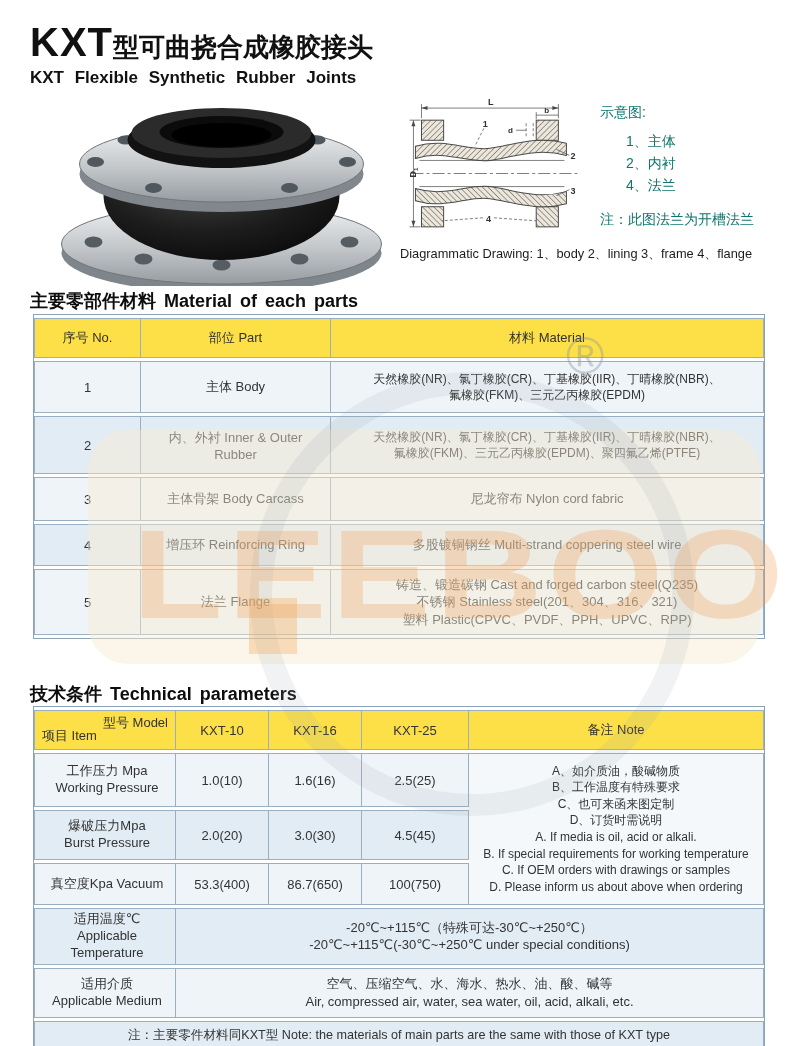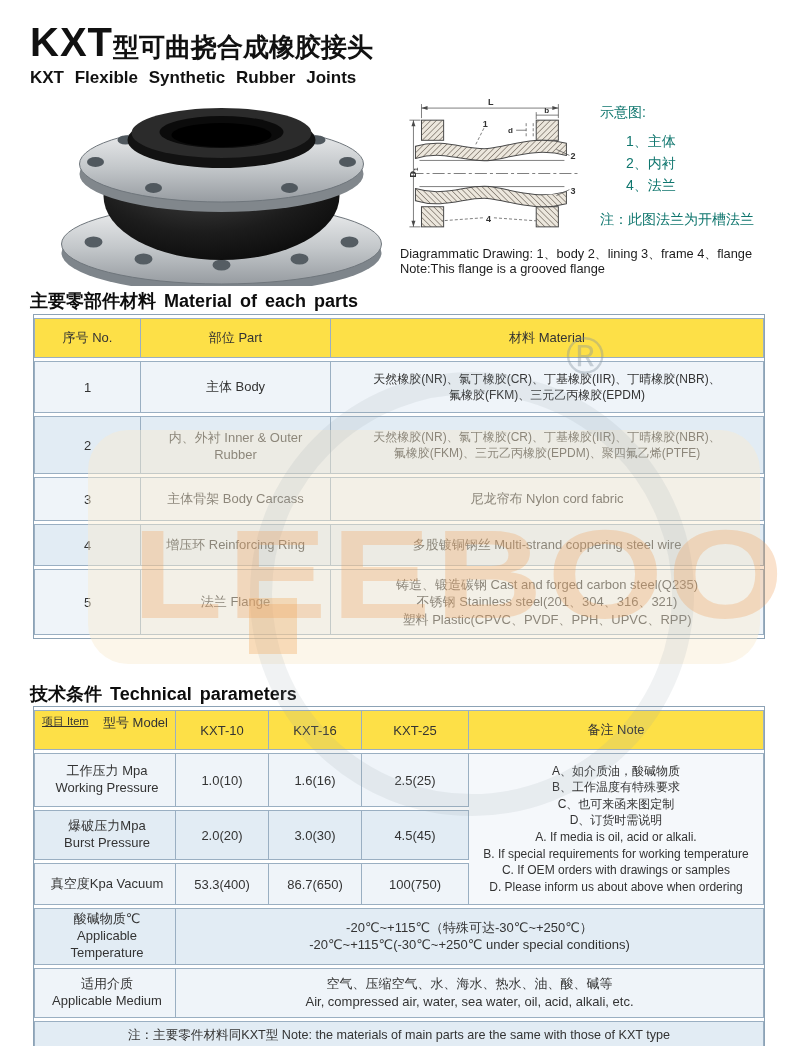--- a/index.html
+++ b/index.html
@@ -45,21 +45,21 @@
   .h-r1 td{height:46px;} .h-r2 td{height:52px;} .h-r3 td{height:38px;}
   .h-r4 td{height:36px;} .h-r5 td{height:60px;}
   .h-wp td{height:48px;} .h-bp td{height:44px;} .h-vac td{height:36px;}
   .h-tmp td{height:46px;} .h-med td{height:44px;}
   
   th.corner{
     position:relative;padding:0;
     background-image:linear-gradient(to bottom right,transparent calc(50% - 0.5px),#9aafc2 calc(50% - 0.5px),#9aafc2 calc(50% + 0.5px),transparent calc(50% + 0.5px));
   }
   .corner-model{position:absolute;top:3px;right:7px;font-size:13px;}
-  .corner-item{position:absolute;bottom:20px;left:7px;font-size:11px;text-decoration:underline;}
+  .corner-item{position:absolute;bottom:4px;left:7px;font-size:13px;}
   
   .wm{position:absolute;pointer-events:none;z-index:3;}
   .wm-wash{left:88px;top:430px;width:672px;height:234px;background:rgba(249,234,208,0.45);border-radius:40px;}
   .wm-ring{left:250px;top:372px;width:400px;height:400px;border:22px solid rgba(150,160,172,0.14);border-radius:50%;}
   .wm-strip{left:249px;top:598px;width:48px;height:56px;background:rgba(243,176,105,0.38);}
   .wm-text{
     left:132px;top:512px;font-size:126px;font-weight:bold;letter-spacing:4px;
     color:rgba(238,160,88,0.30);transform:scaleX(1.18);transform-origin:left center;line-height:1;
   }
   .wm-reg{left:566px;top:326px;font-size:52px;color:rgba(130,145,158,0.38);font-weight:normal;}
@@ -171,21 +171,20 @@
   <div class="legend">
     <div class="legend-title">示意图:</div>
     <div class="legend-item">1、主体</div>
     <div class="legend-item">2、内衬</div>
     <div class="legend-item">4、法兰</div>
     <div class="legend-note">注：此图法兰为开槽法兰</div>
   </div>
 
   <div class="caption">
     <div>Diagrammatic Drawing: 1、body 2、lining 3、frame 4、flange</div>
-    <div>Note:This flange is a grooved flange</div>
   </div>
 
   <div class="sec-heading sec-1">主要零部件材料 Material of each parts</div>
 
   <div class="tbl-wrap tbl-1">
     <table class="spec">
       <colgroup>
           <col style="width:107px">
           <col style="width:190px">
           <col>
@@ -273,21 +272,21 @@
           <td>3.0(30)</td>
           <td>4.5(45)</td>
         </tr>
         <tr class="row-a h-vac">
           <td class="lbl pre">真空度Kpa   Vacuum</td>
           <td>53.3(400)</td>
           <td>86.7(650)</td>
           <td>100(750)</td>
         </tr>
         <tr class="row-b h-tmp">
-          <td class="lbl pre">酸碱物质℃
+          <td class="lbl pre">适用温度℃
 Applicable Temperature</td>
           <td class="pre" colspan="4">-20℃~+115℃（特殊可达-30℃~+250℃）
 -20℃~+115℃(-30℃~+250℃ under special conditions)</td>
         </tr>
         <tr class="row-a h-med">
           <td class="lbl pre">适用介质
 Applicable Medium</td>
           <td class="pre" colspan="4">空气、压缩空气、水、海水、热水、油、酸、碱等
 Air, compressed air, water, sea water, oil, acid, alkali, etc.</td>
         </tr>

